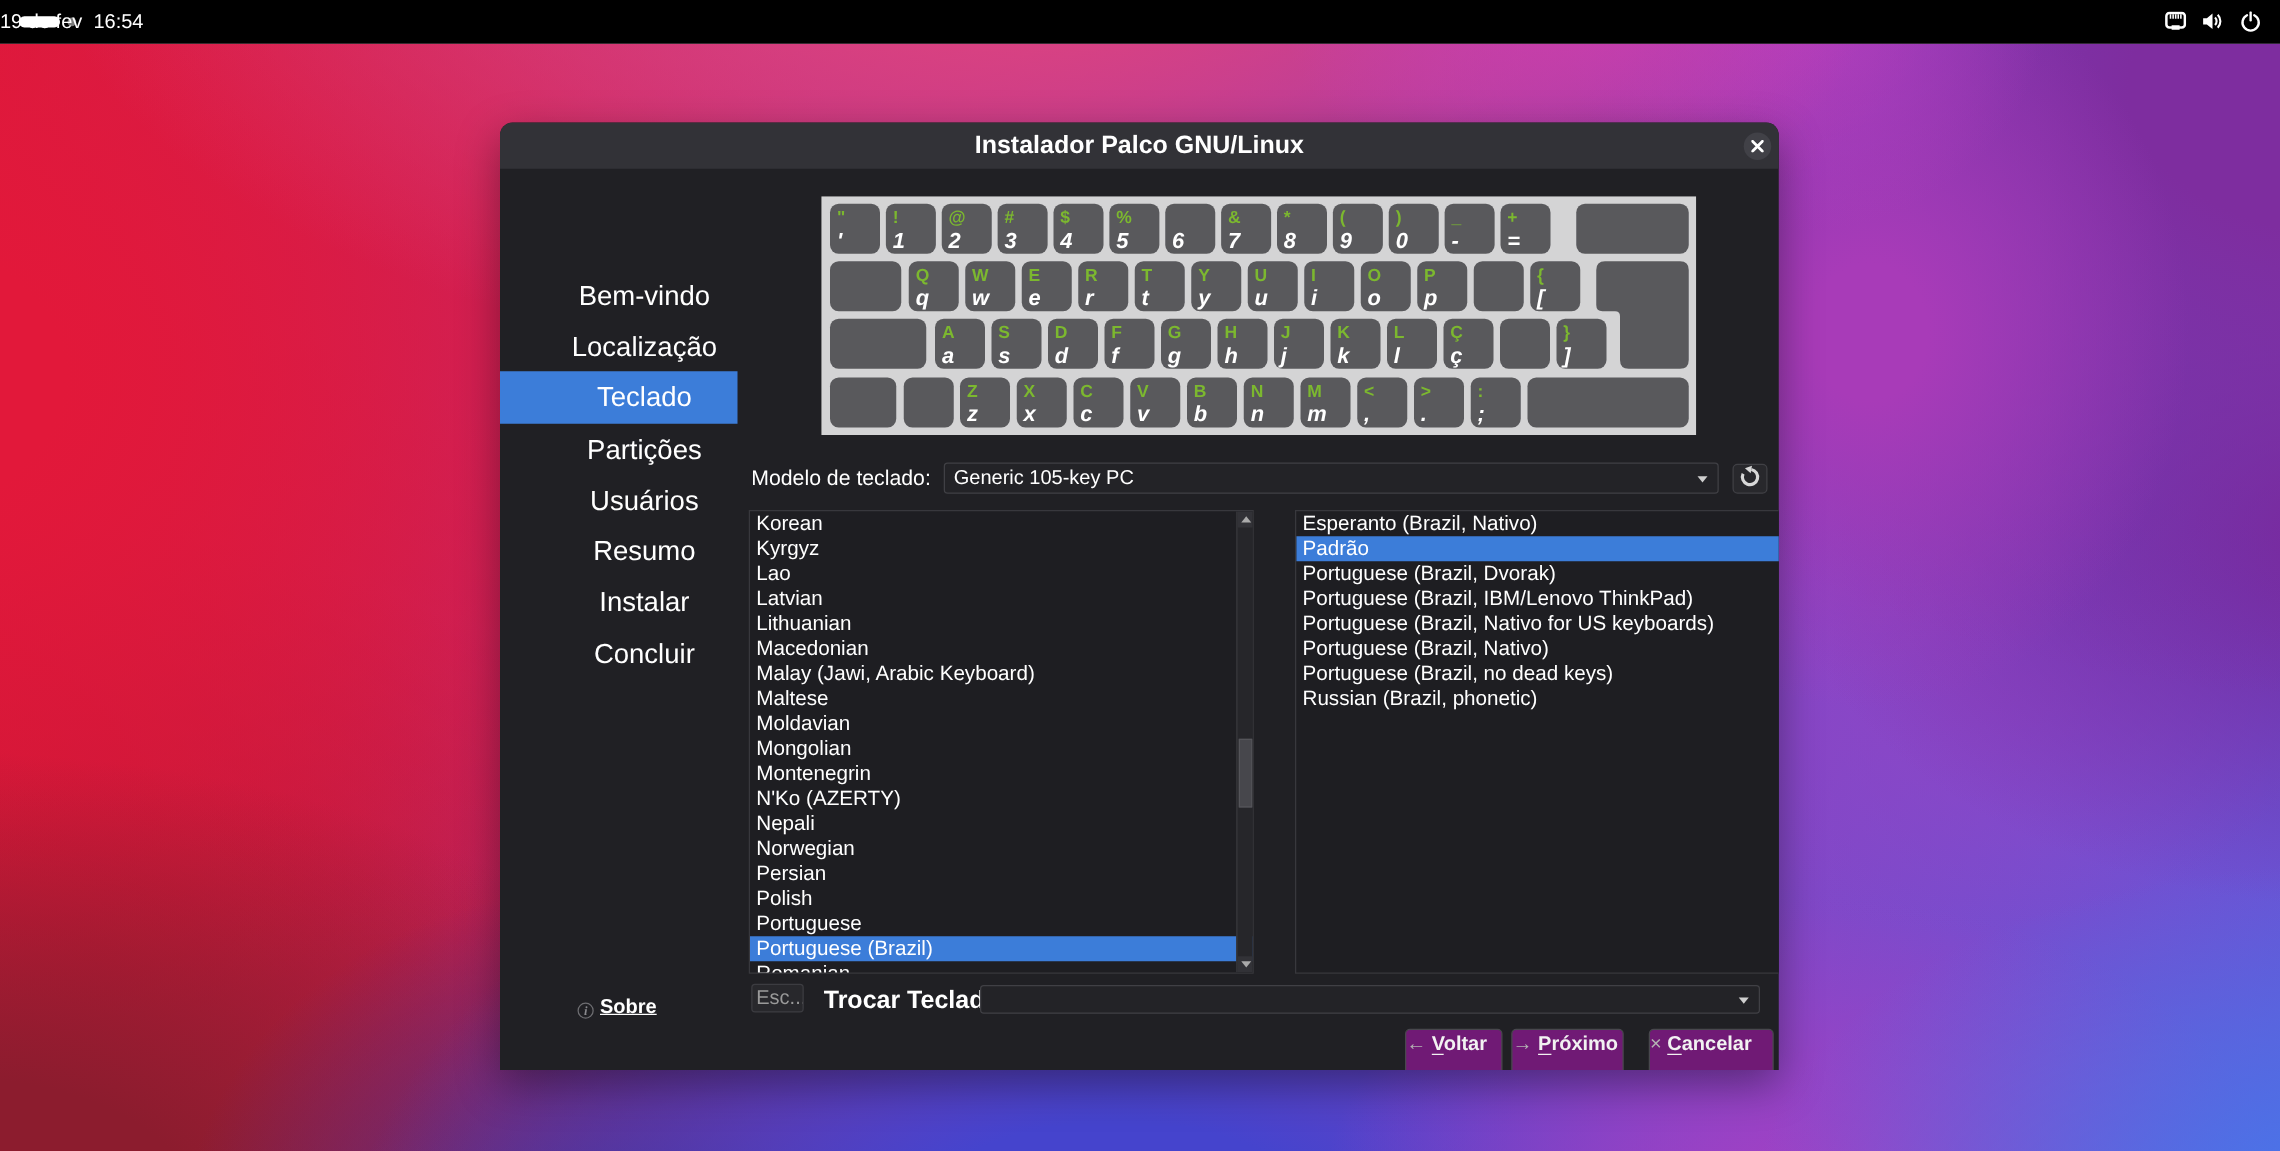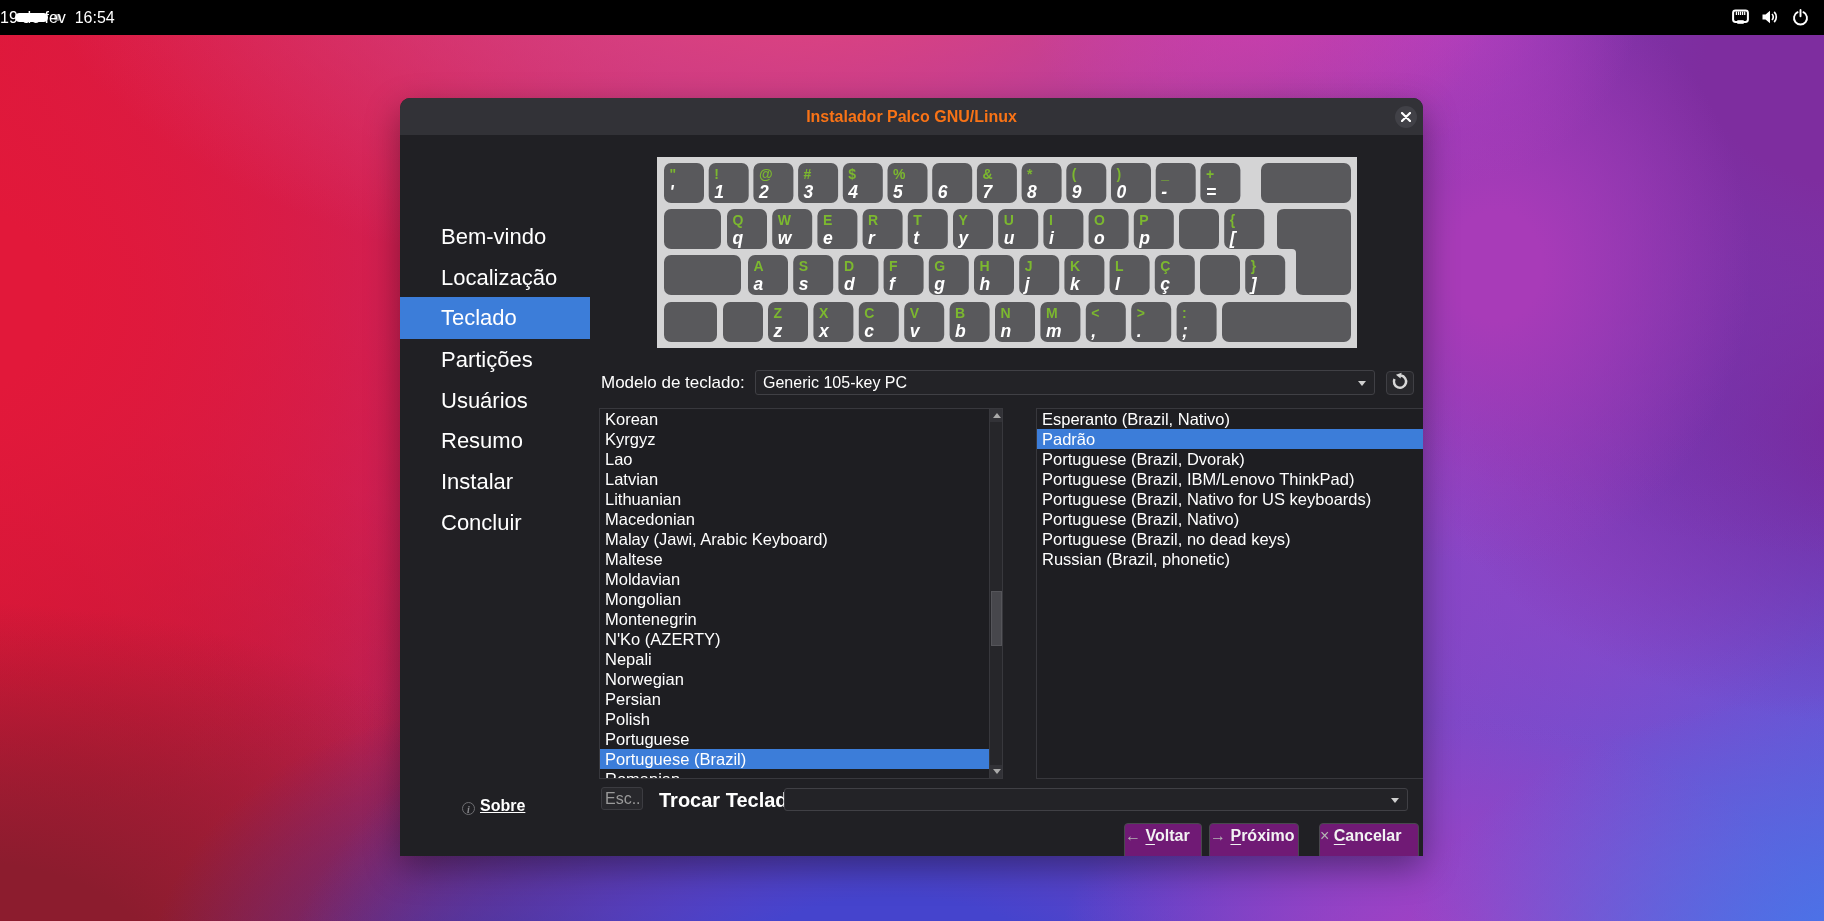--- a/index.html
+++ b/index.html
@@ -23,24 +23,24 @@
     radial-gradient(26% 34% at 104% 44%, #742ca2 0%, #742ca2 15%, rgba(116,44,162,0) 100%),
     radial-gradient(16% 22% at 86% 58%, #8c46c6 0%, rgba(140,70,198,0) 100%),
     radial-gradient(64% 76% at -10% 30%, #e2183a 0%, #e2183a 20%, rgba(226,24,58,0) 80%),
     radial-gradient(52% 62% at -6% 66%, #cf1534 0%, rgba(207,21,52,0) 74%),
     radial-gradient(26% 38% at 4% 82%, #ac1c38 0%, rgba(172,28,56,0) 100%),
     linear-gradient(105deg, #d81a3f 0%, #c42565 20%, #b02f90 38%, #9c37b0 52%, #8a42c0 70%, #7a4ccd 85%, #6656d6 100%);
 }
 #win { position:absolute; left:400px; top:98px; width:1023px; height:758px; border-radius:10px 10px 0 0;
   background:#202024; box-shadow:0 12px 34px rgba(0,0,0,0.38); z-index:3; overflow:hidden; }
 #titlebar { position:absolute; left:0; top:0; width:1023px; height:37px; background:#323237; }
-#title { width:100%; text-align:center; line-height:37px; color:#f97316; font-size:16px; font-weight:bold; }
+#title { width:100%; text-align:center; line-height:37px; color:#ffffff; font-size:20px; font-weight:bold; }
 #closebtn { position:absolute; left:995px; top:8px; width:22px; height:22px; border-radius:50%; background:#414147;
   color:#fff; text-align:center; line-height:22px; font-size:14px; font-weight:bold; }
-.sideitem { position:absolute; left:0; width:190px; height:42px; line-height:42px; text-align:left;
+.sideitem { position:absolute; left:0; width:190px; height:42px; line-height:42px; text-align:center;
   color:#fff; font-size:22px;padding-left:41px; }
 .sideitem.active { background:#3c7dd9; }
 #kbd { position:absolute; left:257px; top:59px; width:700px; height:191px; }
 .lbl { position:absolute; color:#fff; font-size:20px; font-weight:bold; }
 .lbl2 { position:absolute; color:#fff; font-size:17px; }
 .combo { position:absolute; background:#232327; border:1px solid #404045; border-radius:3px; color:#fff;
   font-size:16px; }
 .combo .arr { position:absolute; right:8px; top:50%; margin-top:-2px; width:0; height:0;
   border-left:4.5px solid transparent; border-right:4.5px solid transparent; border-top:5.5px solid #cfcfcf; }
 #refreshbtn { position:absolute; left:986px; top:273px; width:28px; height:24px; background:#28282c;

